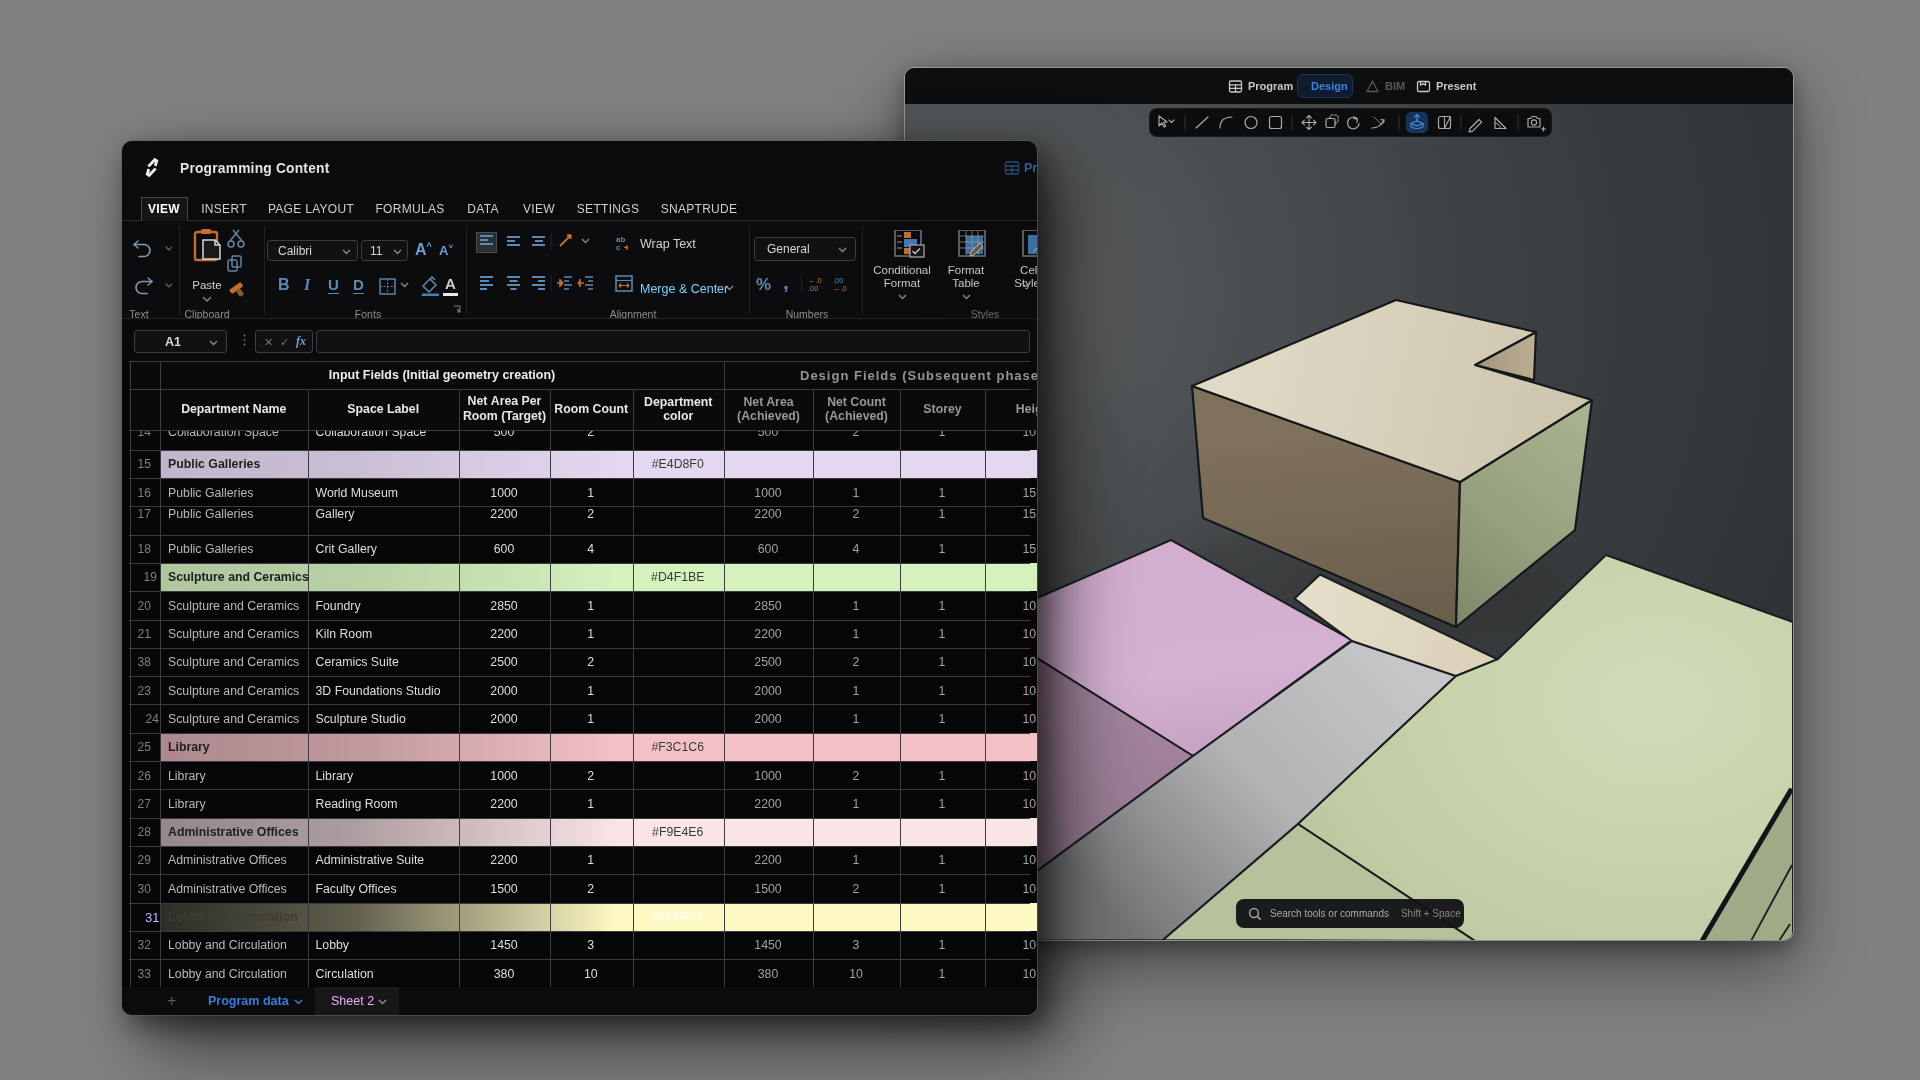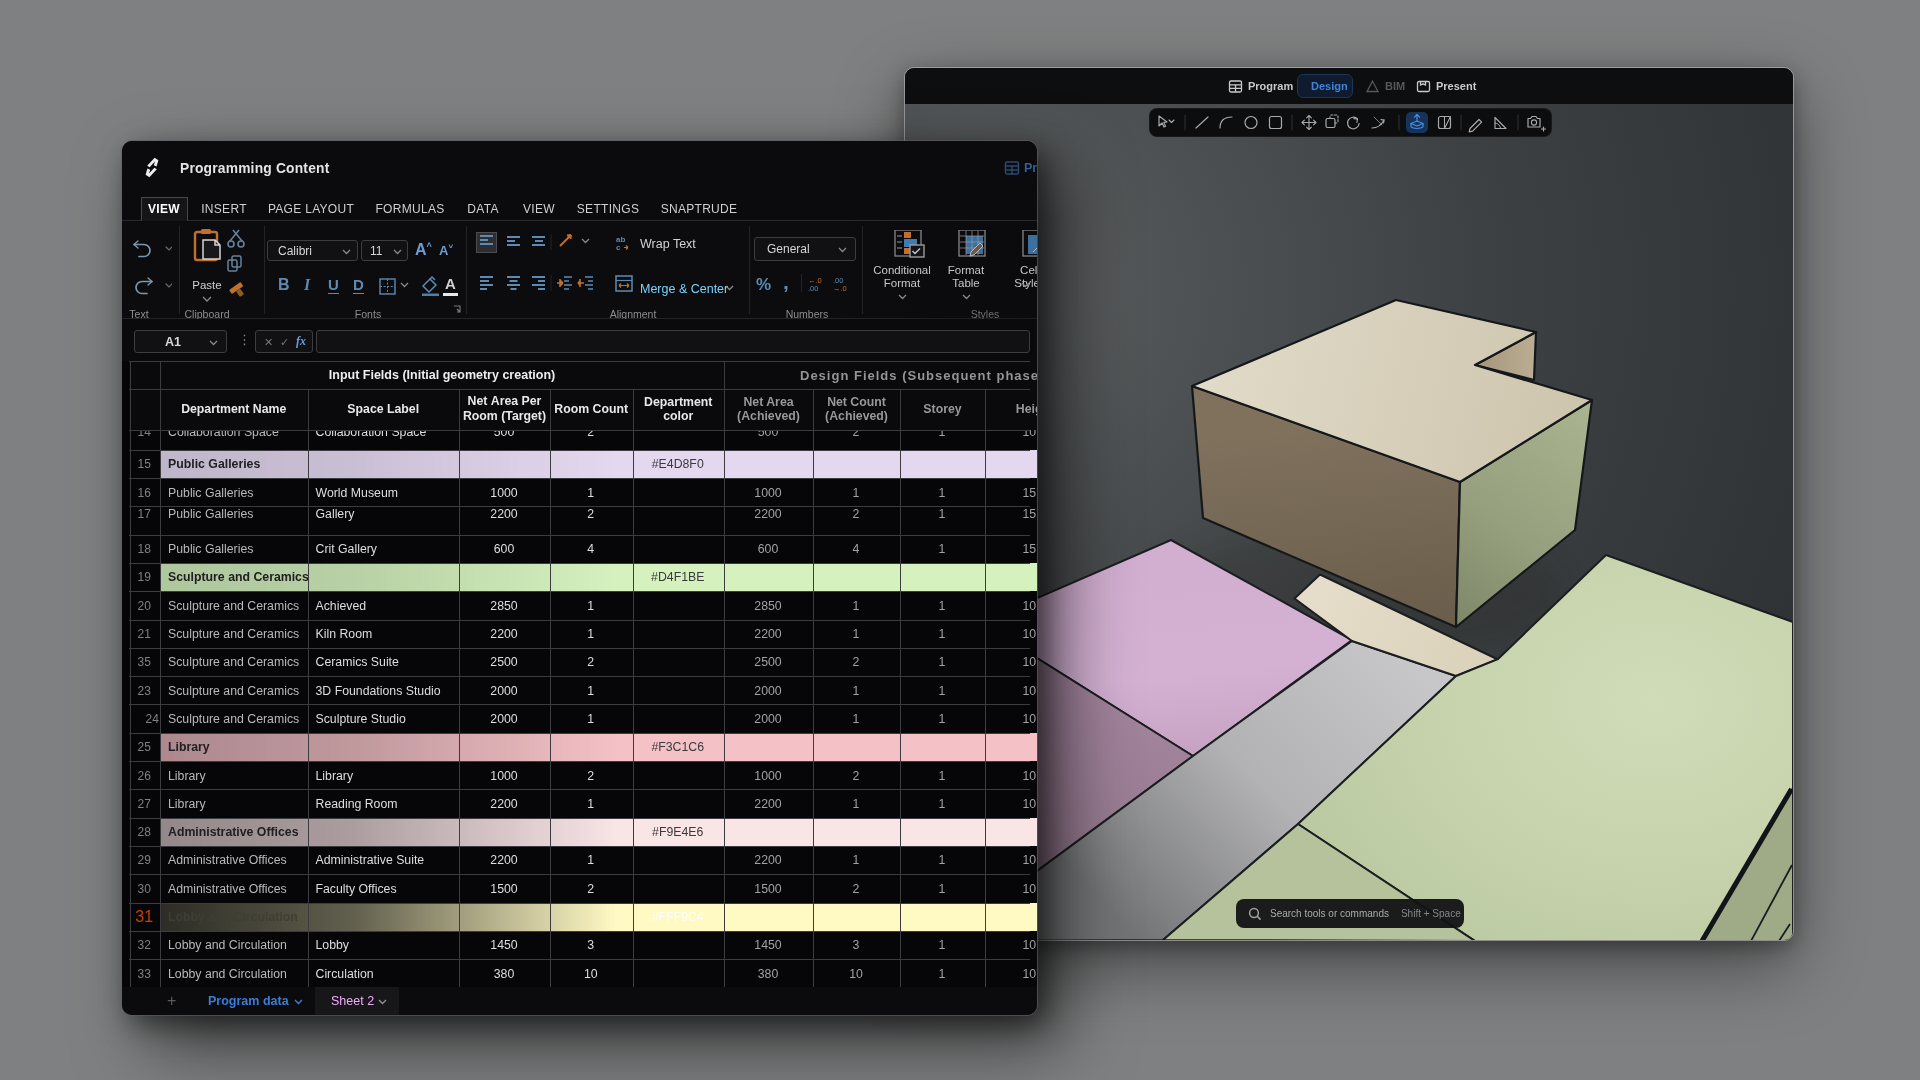--- a/index.html
+++ b/index.html
@@ -500,46 +500,46 @@
   <div class="cell c-center" style="left:420.5px;width:82.5px;color:#dedee1">4</div>
   <div class="cell c-center" style="left:594.5px;width:89px;color:#a2a2a6">600</div>
   <div class="cell c-center" style="left:683.5px;width:87px;color:#a2a2a6">4</div>
   <div class="cell c-center" style="left:770.5px;width:85px;color:#a2a2a6">1</div>
   <div class="cell c-center" style="left:855.5px;width:92px;color:#a2a2a6">15'</div>
 </div>
 <div class="row" style="top:201.9px">
   <div class="abs" style="left:30.5px;top:0;width:877.5px;height:28.3px;background:linear-gradient(90deg, rgba(8,8,10,0.18) 0%, rgba(8,8,10,0.14) 22%, rgba(8,8,10,0) 52%), #D4F1BE"></div>
   <div class="cell" style="left:30.5px;width:155px;padding-left:8.5px;color:#202022;font-weight:700">Sculpture and Ceramics</div>
   <div class="cell c-center" style="left:503px;width:91.5px;color:#3a3a3c">#D4F1BE</div>
-  <div class="cell c-center" style="left:0px;width:30.5px;color:#808084;font-size:12px">19</div>
+  <div class="cell c-center" style="left:6px;width:30.5px;color:#808084;font-size:12px">19</div>
 </div>
 <div class="row" style="top:230.2px">
   <div class="cell c-center" style="left:0px;width:30.5px;color:#808084;font-size:12px">20</div>
   <div class="cell" style="left:30.5px;width:147.5px;padding-left:8.5px;color:#b9b9bc">Sculpture and Ceramics</div>
-  <div class="cell" style="left:178px;width:151.5px;padding-left:8.5px;color:#dedee1">Achieved</div>
+  <div class="cell" style="left:178px;width:151.5px;padding-left:8.5px;color:#dedee1">Foundry</div>
   <div class="cell c-center" style="left:329.5px;width:91px;color:#dedee1">2850</div>
   <div class="cell c-center" style="left:420.5px;width:82.5px;color:#dedee1">1</div>
   <div class="cell c-center" style="left:594.5px;width:89px;color:#a2a2a6">2850</div>
   <div class="cell c-center" style="left:683.5px;width:87px;color:#a2a2a6">1</div>
   <div class="cell c-center" style="left:770.5px;width:85px;color:#a2a2a6">1</div>
   <div class="cell c-center" style="left:855.5px;width:92px;color:#a2a2a6">10'</div>
 </div>
 <div class="row" style="top:258.5px">
   <div class="cell c-center" style="left:0px;width:30.5px;color:#808084;font-size:12px">21</div>
   <div class="cell" style="left:30.5px;width:147.5px;padding-left:8.5px;color:#b9b9bc">Sculpture and Ceramics</div>
   <div class="cell" style="left:178px;width:151.5px;padding-left:8.5px;color:#dedee1">Kiln Room</div>
   <div class="cell c-center" style="left:329.5px;width:91px;color:#dedee1">2200</div>
   <div class="cell c-center" style="left:420.5px;width:82.5px;color:#dedee1">1</div>
   <div class="cell c-center" style="left:594.5px;width:89px;color:#a2a2a6">2200</div>
   <div class="cell c-center" style="left:683.5px;width:87px;color:#a2a2a6">1</div>
   <div class="cell c-center" style="left:770.5px;width:85px;color:#a2a2a6">1</div>
   <div class="cell c-center" style="left:855.5px;width:92px;color:#a2a2a6">10'</div>
 </div>
 <div class="row" style="top:286.8px">
-  <div class="cell c-center" style="left:0px;width:30.5px;color:#808084;font-size:12px">35</div>
+  <div class="cell c-center" style="left:0px;width:30.5px;color:#808084;font-size:12px">38</div>
   <div class="cell" style="left:30.5px;width:147.5px;padding-left:8.5px;color:#b9b9bc">Sculpture and Ceramics</div>
   <div class="cell" style="left:178px;width:151.5px;padding-left:8.5px;color:#dedee1">Ceramics Suite</div>
   <div class="cell c-center" style="left:329.5px;width:91px;color:#dedee1">2500</div>
   <div class="cell c-center" style="left:420.5px;width:82.5px;color:#dedee1">2</div>
   <div class="cell c-center" style="left:594.5px;width:89px;color:#a2a2a6">2500</div>
   <div class="cell c-center" style="left:683.5px;width:87px;color:#a2a2a6">2</div>
   <div class="cell c-center" style="left:770.5px;width:85px;color:#a2a2a6">1</div>
   <div class="cell c-center" style="left:855.5px;width:92px;color:#a2a2a6">10'</div>
 </div>
 <div class="row" style="top:315.1px">
@@ -617,21 +617,21 @@
   <div class="cell c-center" style="left:420.5px;width:82.5px;color:#dedee1">2</div>
   <div class="cell c-center" style="left:594.5px;width:89px;color:#a2a2a6">1500</div>
   <div class="cell c-center" style="left:683.5px;width:87px;color:#a2a2a6">2</div>
   <div class="cell c-center" style="left:770.5px;width:85px;color:#a2a2a6">1</div>
   <div class="cell c-center" style="left:855.5px;width:92px;color:#a2a2a6">10'</div>
 </div>
 <div class="row" style="top:541.5px">
   <div class="abs" style="left:30.5px;top:0;width:877.5px;height:28.3px;background:linear-gradient(90deg, rgba(8,8,10,0.85) 0%, rgba(8,8,10,0.64) 22%, rgba(8,8,10,0) 52%), #FFF9C4"></div>
   <div class="cell" style="left:30.5px;width:155px;padding-left:8.5px;color:#3f3e33;font-weight:700">Lobby and Circulation</div>
   <div class="cell c-center" style="left:503px;width:91.5px;color:#fffef6">#FFF9C4</div>
-  <div class="cell c-center" style="left:0px;width:30.5px;color:#c2410c;font-size:16px">31</div>
+  <div class="cell c-center" style="left:8px;width:30.5px;color:#c4b5fd;font-size:13px">31</div>
 </div>
 <div class="row" style="top:569.8px">
   <div class="cell c-center" style="left:0px;width:30.5px;color:#808084;font-size:12px">32</div>
   <div class="cell" style="left:30.5px;width:147.5px;padding-left:8.5px;color:#b9b9bc">Lobby and Circulation</div>
   <div class="cell" style="left:178px;width:151.5px;padding-left:8.5px;color:#dedee1">Lobby</div>
   <div class="cell c-center" style="left:329.5px;width:91px;color:#dedee1">1450</div>
   <div class="cell c-center" style="left:420.5px;width:82.5px;color:#dedee1">3</div>
   <div class="cell c-center" style="left:594.5px;width:89px;color:#a2a2a6">1450</div>
   <div class="cell c-center" style="left:683.5px;width:87px;color:#a2a2a6">3</div>
   <div class="cell c-center" style="left:770.5px;width:85px;color:#a2a2a6">1</div>

